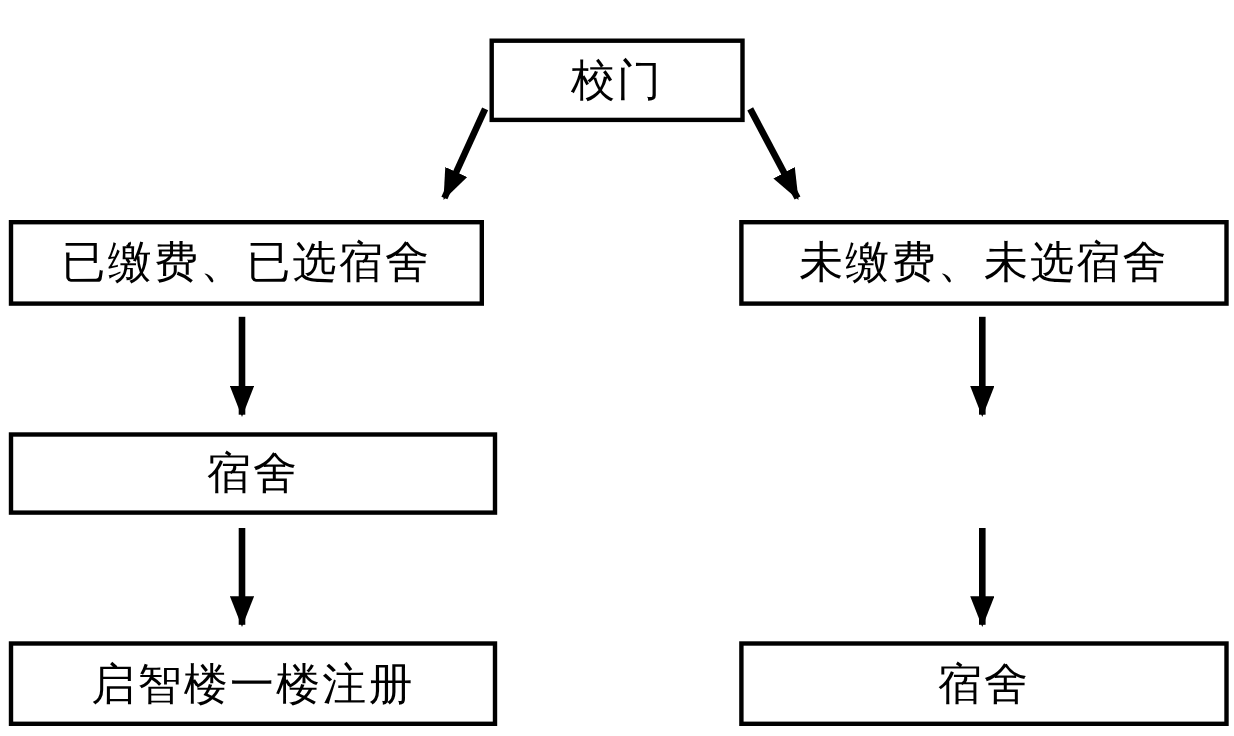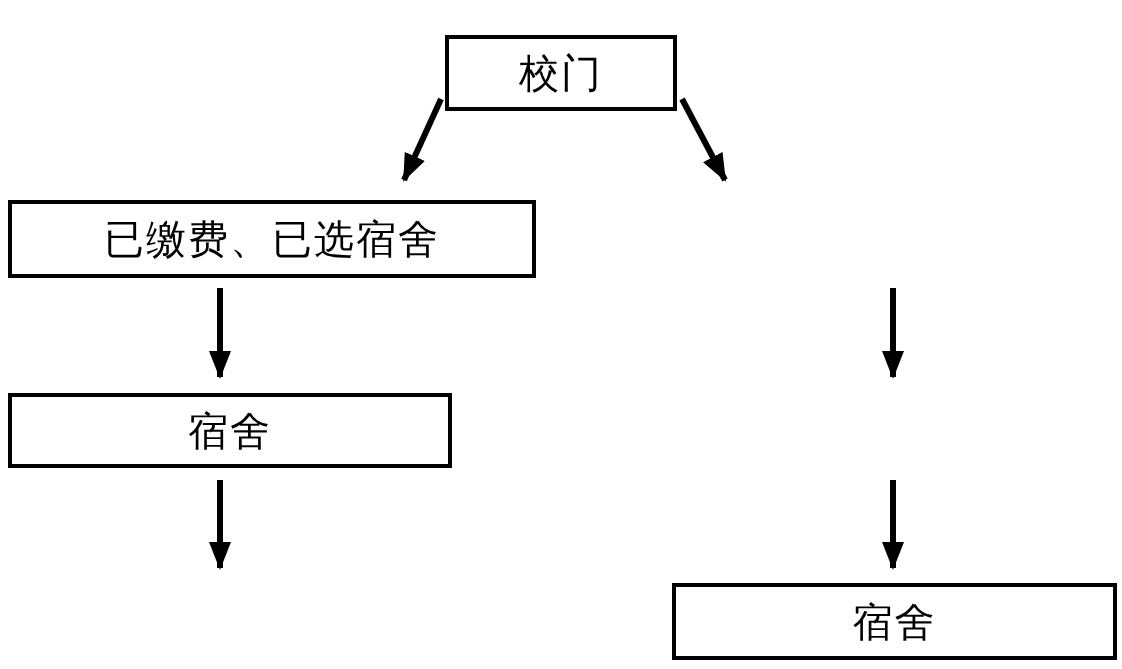--- a/index.html
+++ b/index.html
@@ -34,21 +34,21 @@
   }
   .node-label {
     font-size: 40px;
     line-height: 1;
     letter-spacing: 2px;
     color: #000000;
     white-space: nowrap;
   }
   
   .node-gate          { left: 445px; top:   7px; width: 232px; height: 76px; margin-top: 28px; }
-  .node-paid          { left:   8px; top: 200px; width: 528px; height: 78px; }
+  .node-paid          { left:   8px; top: 200px; width: 432px; height: 78px; }
   .node-dorm-left     { left:   8px; top: 393px; width: 444px; height: 75px; }
   .node-register-left { left:   8px; top: 583px; width: 444px; height: 77px; }
   .node-unpaid        { left: 672px; top: 200px; width: 445px; height: 78px; }
   .node-pay-register  { left: 672px; top: 393px; width: 445px; height: 75px; }
   .node-dorm-right    { left: 672px; top: 583px; width: 445px; height: 77px; }
 </style>
 </head>
 <body>
 
 <div class="canvas">
@@ -72,20 +72,26 @@
   </div>
 
   <div class="node node-paid">
     <span class="node-label">已缴费、已选宿舍</span>
   </div>
 
   <div class="node node-dorm-left">
     <span class="node-label">宿舍</span>
   </div>
 
+  <div class="node node-register-left">
+    <span class="node-label">启智楼一楼注册</span>
+  </div>
 
+  <div class="node node-unpaid">
+    <span class="node-label">未缴费、未选宿舍</span>
+  </div>
 
 
   <div class="node node-dorm-right">
     <span class="node-label">宿舍</span>
   </div>
 
 </div>
 
 </body></html>

